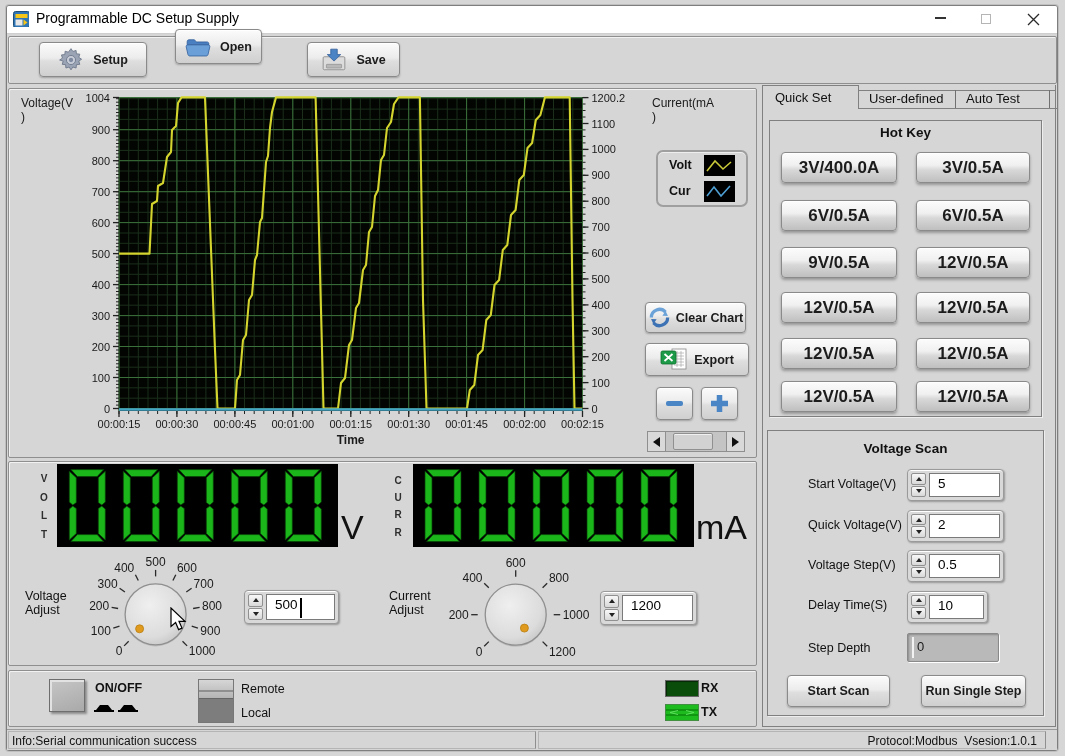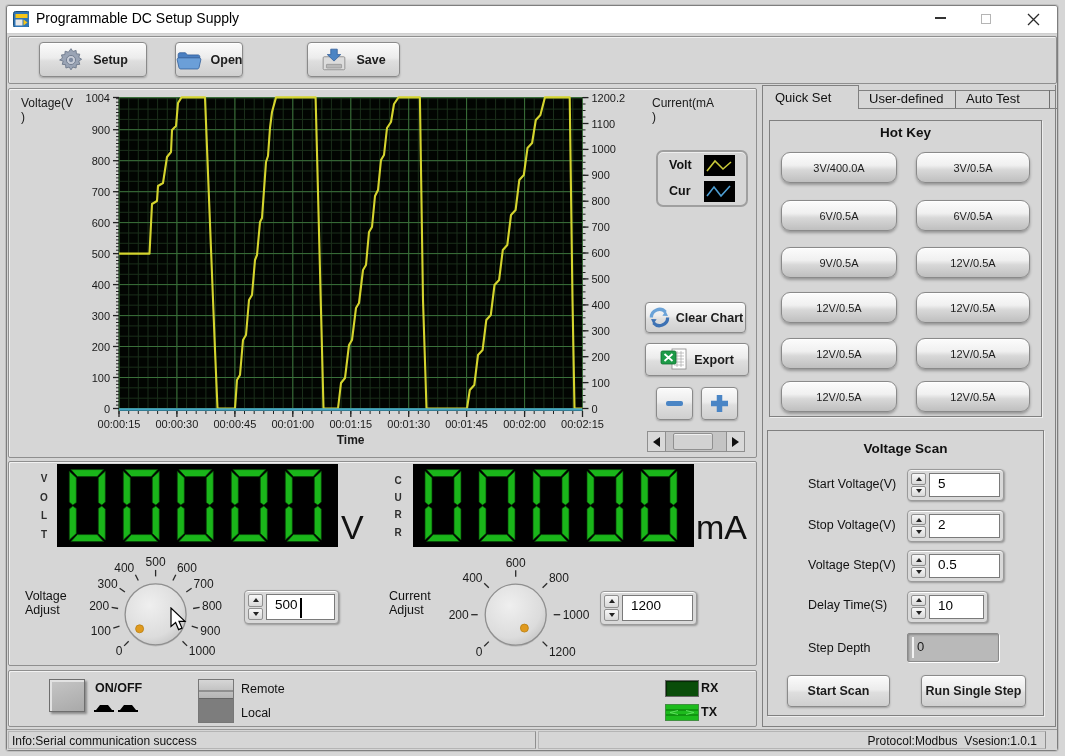--- a/index.html
+++ b/index.html
@@ -2,21 +2,21 @@
 <html><head><meta charset="utf-8"><style>
 * { margin:0; padding:0; box-sizing:border-box; }
 html,body { width:1065px; height:756px; font-family:"Liberation Sans", sans-serif; background:#d6d6d6; overflow:hidden; position:relative; }
 .abs { position:absolute; }
 .panel { position:absolute; border:1px solid #8f8f8f; box-shadow:inset 1px 1px 0 #f2f2f2; border-radius:2px; }
 .btn { position:absolute; border:1px solid #8a8a8a; border-radius:4px;
   background:linear-gradient(#fbfbfb,#ececec 45%,#dedede 55%,#cfcfcf);
   box-shadow:0 1px 2px rgba(0,0,0,.25), inset 0 1px 0 #fff;
   display:flex; align-items:center; justify-content:center;
   font-size:12.5px; color:#1c1c1c; }
-.hkbtn { font-weight:normal; font-size:11px; background:linear-gradient(#fcfcfc,#f0f0f0 42%,#d8d8d8 58%,#bfbfbf); box-shadow:0 2px 3px rgba(0,0,0,.3), inset 0 1px 0 #fff;border-radius:9px; }
+.hkbtn { font-weight:bold; font-size:17px; background:linear-gradient(#fcfcfc,#f0f0f0 42%,#d8d8d8 58%,#bfbfbf); box-shadow:0 2px 3px rgba(0,0,0,.3), inset 0 1px 0 #fff; }
 .lbl { position:absolute; font-size:12.5px; color:#111; white-space:nowrap; }
 .ax { font-size:11px; fill:#1a1a1a; }
 .axb { font-size:12px; fill:#1a1a1a; font-weight:bold; }
 .axl { font-size:12px; fill:#1a1a1a; }
 .spinbox { position:absolute; background:#d9d9d9; border:1px solid #9a9a9a; border-radius:4px;
   box-shadow:inset 0 1px 0 #fff, 1px 1px 2px rgba(0,0,0,.3); display:flex; align-items:center; padding:3px; }
 .spincol { width:15px; height:100%; display:flex; flex-direction:column; gap:1px; margin-right:3px; }
 .spinbtn { flex:1; background:linear-gradient(#f8f8f8,#d8d8d8); border:1px solid #909090; border-radius:2px; position:relative; }
 .tri-u, .tri-d { position:absolute; left:50%; top:50%; transform:translate(-50%,-50%); width:0; height:0; border-left:3.2px solid transparent; border-right:3.2px solid transparent; }
 .tri-u { border-bottom:4px solid #222; }
@@ -43,21 +43,21 @@
 <div class="abs" style="left:7px;top:33px;width:1050px;height:1px;background:#cfcfcf"></div>
 
 <div class="panel" style="left:8px;top:36px;width:1049px;height:48px;background:#d6d6d6"></div>
 <div class="btn" style="left:39px;top:42px;width:108px;height:35px;font-weight:bold"><span style="margin-right:9px;display:flex">
       <svg width="26" height="26" viewBox="0 0 24 24">
         <path fill="#9aa4b5" stroke="#6b7689" stroke-width="0.8" d="M12 1.5l1.7 2.6 3-.9.3 3.1 3.1.3-.9 3 2.6 1.7-2.6 1.7.9 3-3.1.3-.3 3.1-3-.9-1.7 2.6-1.7-2.6-3 .9-.3-3.1-3.1-.3.9-3L1.5 12l2.6-1.7-.9-3 3.1-.3.3-3.1 3 .9z"></path>
         <circle cx="12" cy="12" r="4.2" fill="#c8cdd8" stroke="#6b7689" stroke-width="0.8"></circle>
         <circle cx="12" cy="12" r="2" fill="#7d8aa0"></circle>
       </svg>
     </span>Setup</div>
-<div class="btn" style="left:175px;top:42px;width:68px;height:35px;font-weight:bold"><span style="margin-right:9px;display:flex">
+<div class="btn" style="left:175px;top:29px;width:87px;height:35px;font-weight:bold"><span style="margin-right:9px;display:flex">
       <svg width="26" height="26" viewBox="0 0 24 24">
         <path fill="#4a7fc1" stroke="#2d5a96" stroke-width="0.7" d="M2 7c0-1 .7-1.7 1.7-1.7h5l1.8 2h9.8c1 0 1.7.7 1.7 1.7v1H2z"></path>
         <path fill="#6b9fd8" stroke="#2d5a96" stroke-width="0.7" d="M2.6 10h18.8c1 0 1.8.9 1.5 1.9l-1.6 7c-.2.8-.9 1.4-1.7 1.4H4.4c-.8 0-1.5-.6-1.7-1.4l-1.6-7c-.3-1 .5-1.9 1.5-1.9z"></path>
       </svg>
     </span>Open</div>
 <div class="btn" style="left:307px;top:42px;width:93px;height:35px;font-weight:bold"><span style="margin-right:9px;display:flex">
       <svg width="26" height="26" viewBox="0 0 24 24">
         <path fill="#dcdcdc" stroke="#8a8a8a" stroke-width="0.8" d="M3 9h18c.6 0 1 .4 1 1v10c0 .6-.4 1-1 1H3c-.6 0-1-.4-1-1V10c0-.6.4-1 1-1z"></path>
         <rect x="5" y="16" width="14" height="3.4" rx="0.5" fill="#b8b8b8" stroke="#8a8a8a" stroke-width="0.6"></rect>
         <path fill="#4a84c4" stroke="#2d5a96" stroke-width="0.7" d="M9 2h6v5h3.2L12 13 5.8 7H9z"></path>
@@ -669,21 +669,21 @@
 <div class="spincol">
       <div class="spinbtn">
         <span class="tri-u"></span>
       </div>
       <div class="spinbtn">
         <span class="tri-d"></span>
       </div>
     </div>
 <div class="spintxt" style="position:relative">5</div>
 </div>
-<div class="lbl" style="left:808px;top:518px">Stop Voltage(V)</div>
+<div class="lbl" style="left:808px;top:518px">Quick Voltage(V)</div>
 <div class="spinbox" style="left:907px;top:509.8px;width:97px;height:32px">
 <div class="spincol">
       <div class="spinbtn">
         <span class="tri-u"></span>
       </div>
       <div class="spinbtn">
         <span class="tri-d"></span>
       </div>
     </div>
 <div class="spintxt" style="position:relative">2</div>

